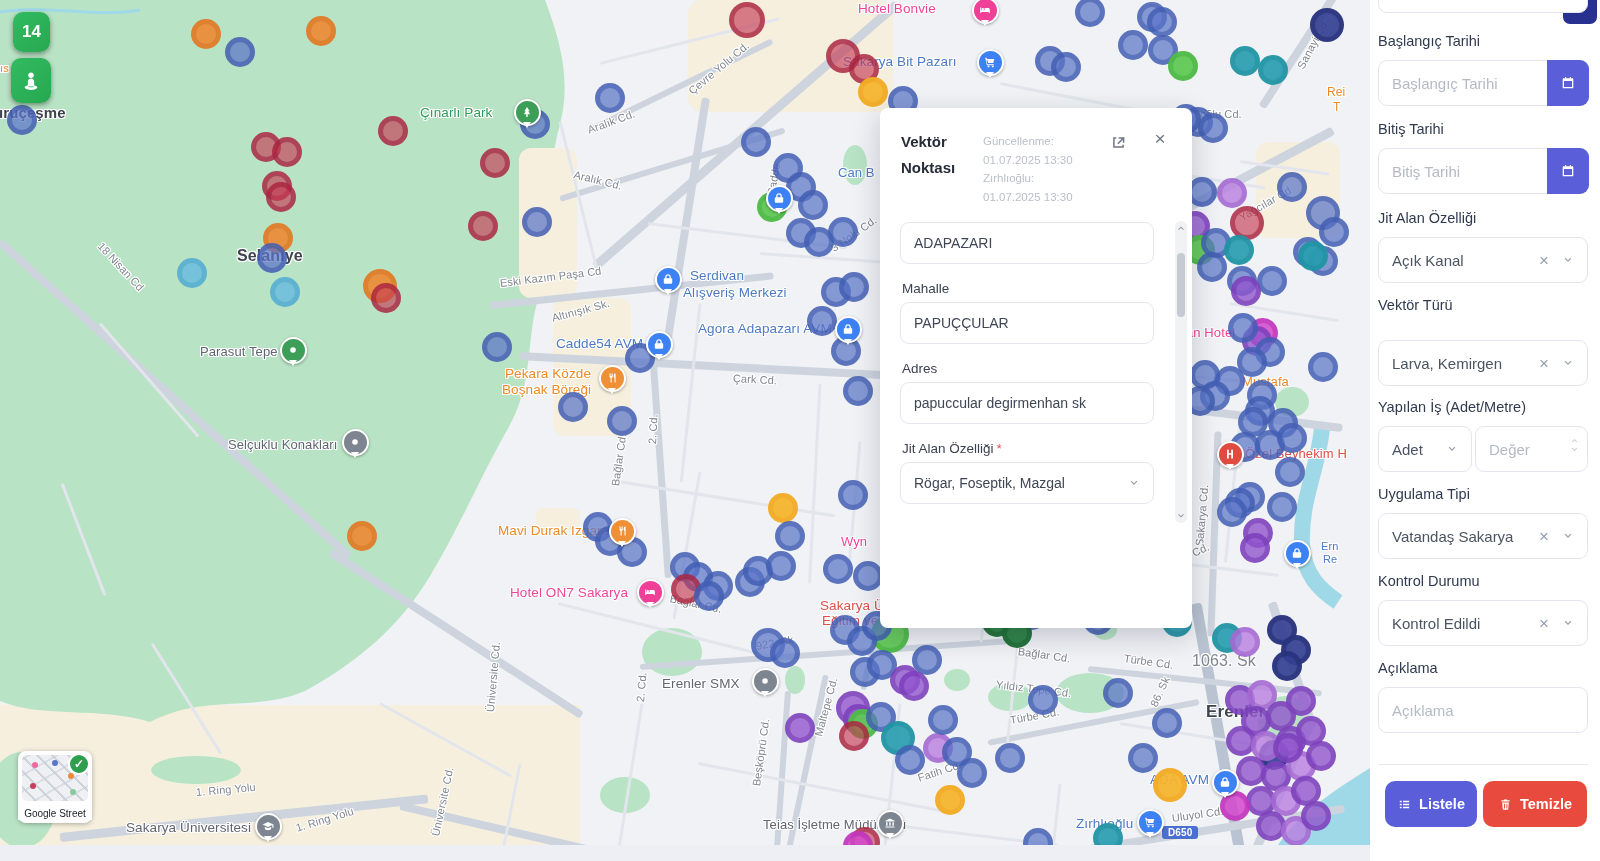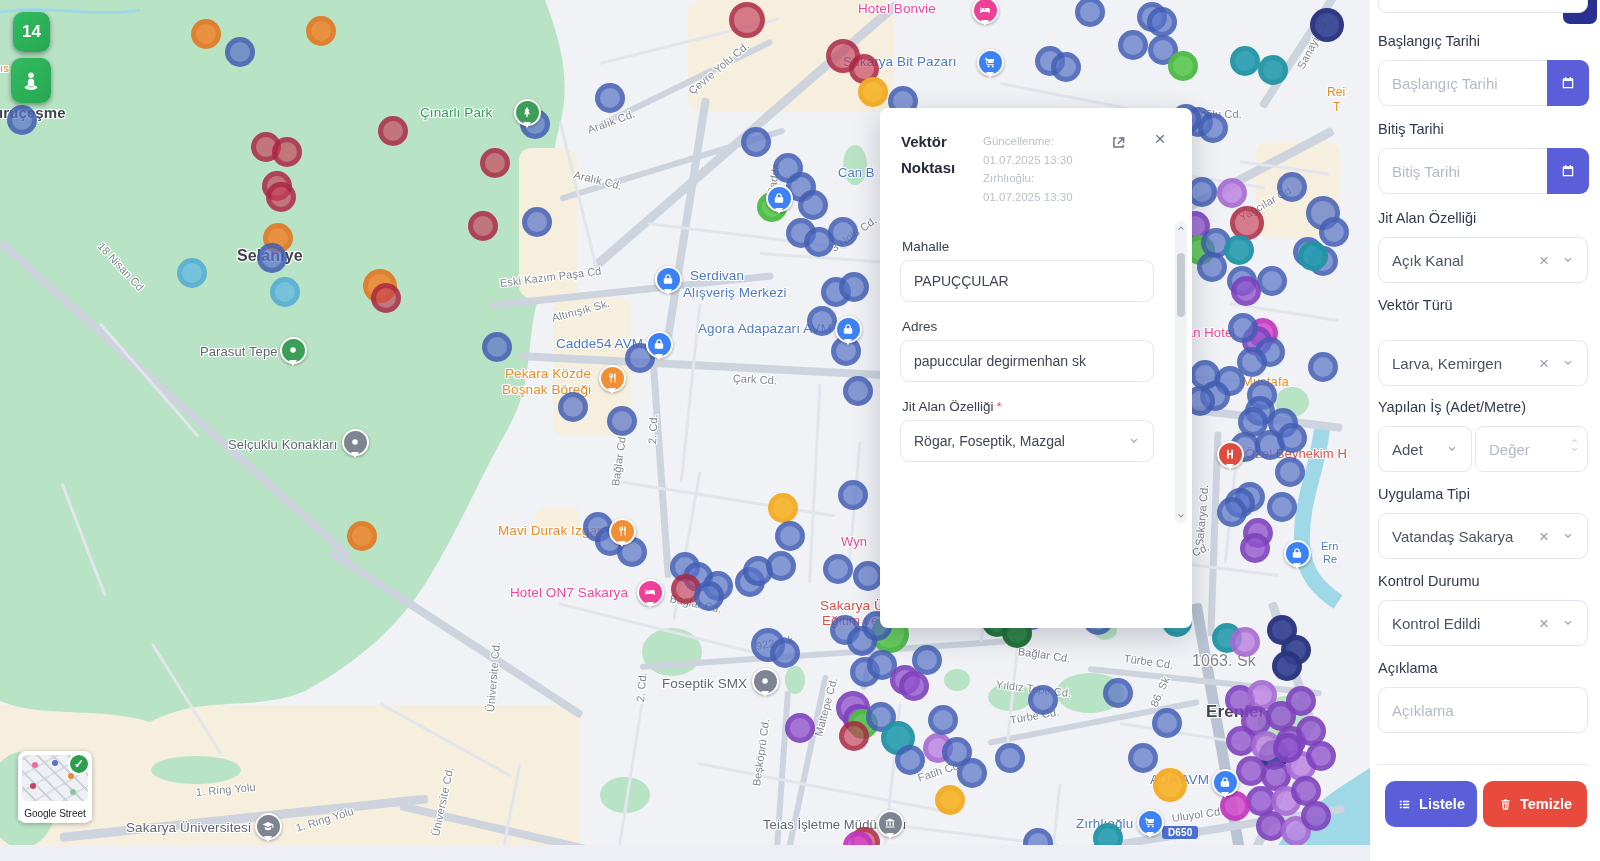--- a/index.html
+++ b/index.html
@@ -301,21 +301,21 @@
         <div class="road" style="left: 860px; top: 440px; width: 120px; height: 3px; transform: rotate(95deg); background: rgb(226, 230, 236);"></div>
         <div class="road" style="left: 1240px; top: 160px; width: 90px; height: 3px; transform: rotate(8deg); background: rgb(226, 230, 236);"></div>
       </div>
     <div id="labels">
         <div class="lbl" style="left: -6px; top: 104px; font-size: 15px; color: rgb(62, 68, 77); font-weight: 700;">uruçeşme</div>
         <div class="lbl" style="left: 237px; top: 247px; font-size: 16px; color: rgb(62, 68, 77); font-weight: 700;">Selahiye</div>
         <div class="lbl" style="left: 1206px; top: 702px; font-size: 17px; color: rgb(62, 68, 77); font-weight: 700;">Erenler</div>
         <div class="lbl" style="left: 420px; top: 105px; font-size: 13.5px; color: rgb(45, 156, 87);">Çınarlı Park</div>
         <div class="lbl" style="left: 200px; top: 344px; font-size: 13px; color: rgb(95, 102, 112);">Parasut Tepe</div>
         <div class="lbl" style="left: 228px; top: 437px; font-size: 13px; color: rgb(95, 102, 112);">Selçuklu Konakları</div>
-        <div class="lbl" style="left: 662px; top: 676px; font-size: 13.5px; color: rgb(95, 102, 112);">Foseptik SMX</div>
+        <div class="lbl" style="left: 662px; top: 676px; font-size: 13.5px; color: rgb(95, 102, 112);">Erenler SMX</div>
         <div class="lbl" style="left: 725px; top: 817px; font-size: 13px; color: rgb(95, 102, 112); margin-left: 38px;">Teias İşletme Müdürlüğü</div>
         <div class="lbl" style="left: 126px; top: 820px; font-size: 13.5px; color: rgb(95, 102, 112);">Sakarya Üniversitesi</div>
         <div class="lbl" style="left: 843px; top: 54px; font-size: 13.5px; color: rgb(77, 122, 196);">Sakarya Bit Pazarı</div>
         <div class="lbl" style="left: 838px; top: 165px; font-size: 13px; color: rgb(77, 122, 196);">Can B</div>
         <div class="lbl" style="left: 690px; top: 268px; font-size: 13.5px; color: rgb(77, 122, 196);">Serdivan</div>
         <div class="lbl" style="left: 683px; top: 285px; font-size: 13.5px; color: rgb(77, 122, 196);">Alışveriş Merkezi</div>
         <div class="lbl" style="left: 698px; top: 321px; font-size: 13.5px; color: rgb(77, 122, 196);">Agora Adapazarı AVM</div>
         <div class="lbl" style="left: 556px; top: 336px; font-size: 13.5px; color: rgb(77, 122, 196);">Cadde54 AVM</div>
         <div class="lbl" style="left: 1150px; top: 772px; font-size: 13.5px; color: rgb(77, 122, 196);">ADA AVM</div>
         <div class="lbl" style="left: 1076px; top: 816px; font-size: 13.5px; color: rgb(77, 122, 196);">Zırhlıoğlu</div>
@@ -687,20 +687,21 @@
         <div>Zırhlıoğlu:</div>
         <div>01.07.2025 13:30</div>
       </div>
       <div class="p-iconbtn" id="p-expand"><svg>
             <use href="#i-expand"></use>
           </svg></div>
       <div class="p-iconbtn" id="p-close">×</div>
 
       <div class="p-body">
         <div class="p-body-inner">
+          <input class="p-input" readonly="" value="ADAPAZARI" style="">
           <div class="p-label">Mahalle</div>
           <input class="p-input" readonly="" value="PAPUÇÇULAR" style="">
           <div class="p-label">Adres</div>
           <input class="p-input" readonly="" value="papuccular degirmenhan sk" style="">
           <div class="p-label">
             <span>Jit Alan Özelliği</span><span class="req">*</span>
           </div>
           <div class="p-select">
             <span>Rögar, Foseptik, Mazgal</span>
             <svg>

